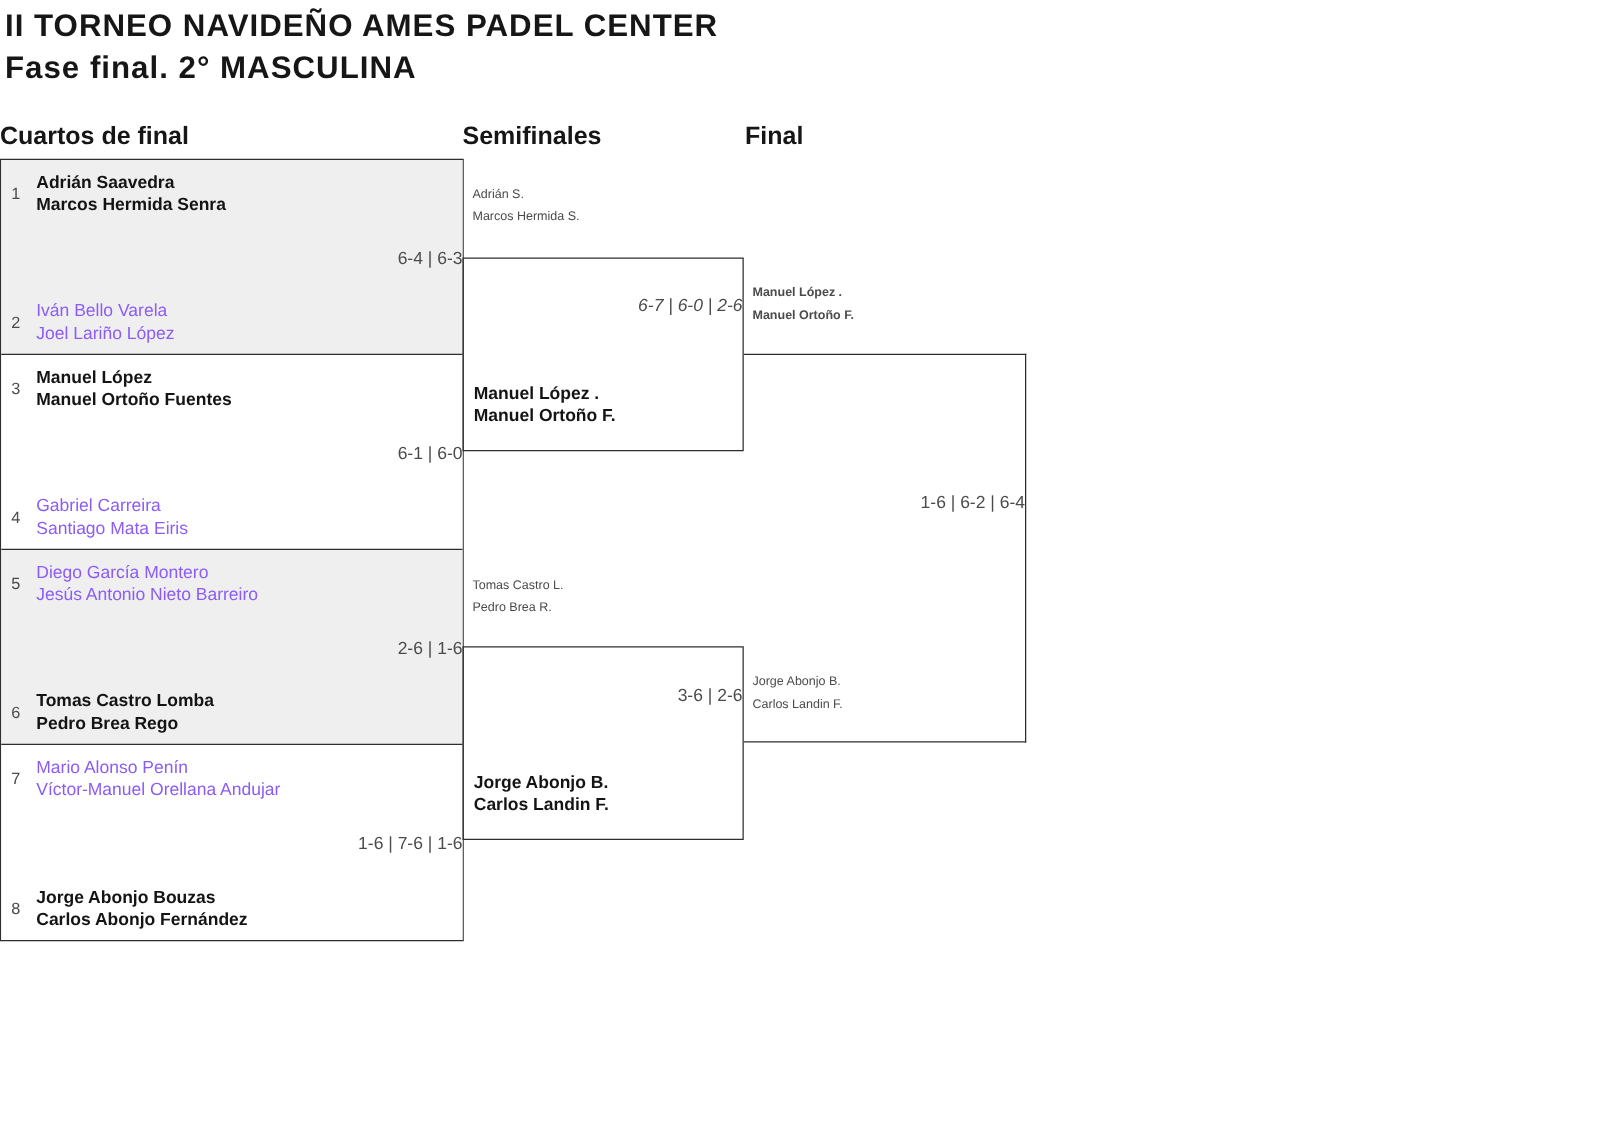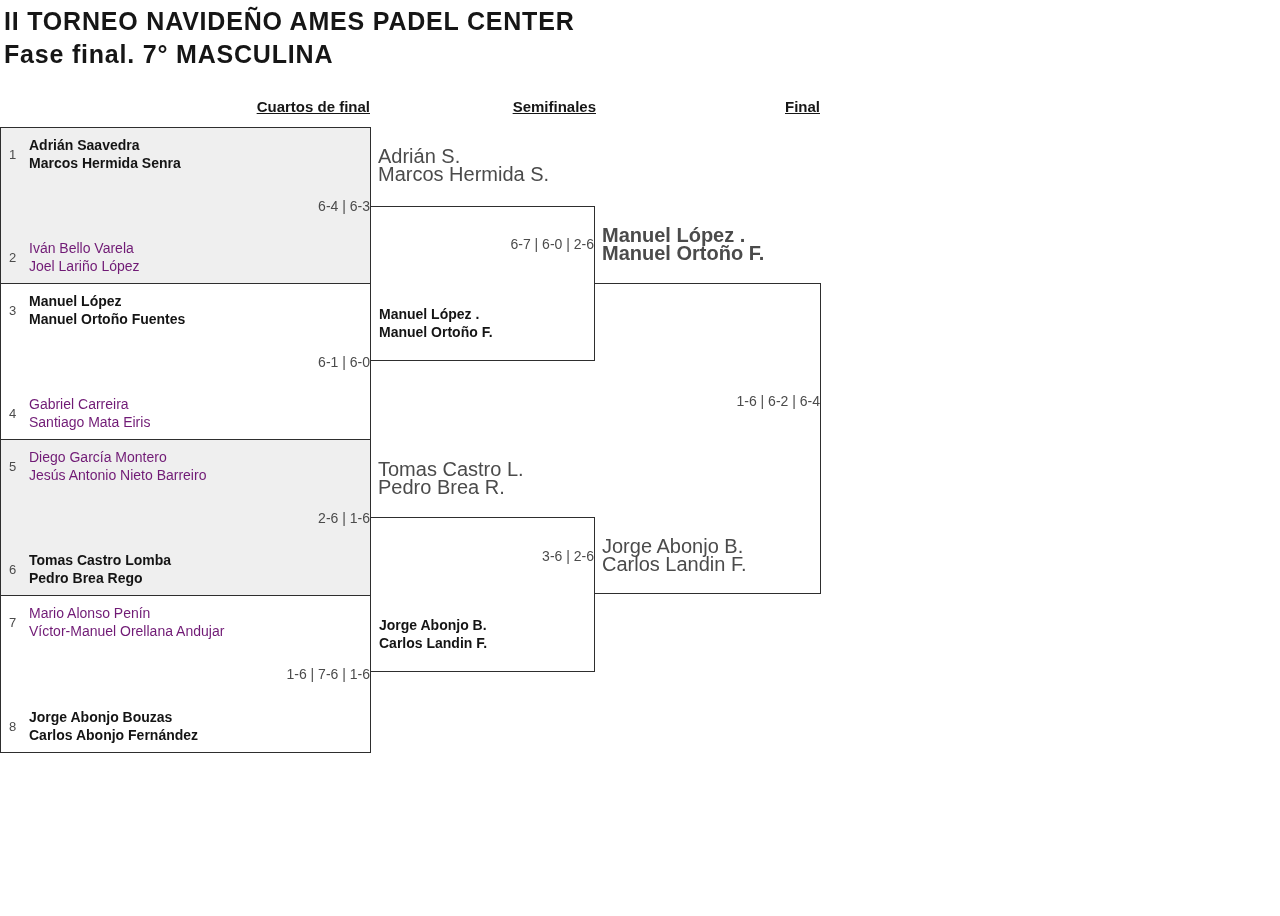--- a/index.html
+++ b/index.html
@@ -16,70 +16,70 @@
   .dot { position:absolute; border-radius:50%; }
   .dot.green-big   { left:35px; top:4px;  width:27px; height:27px; background:#7cb92c; }
   .dot.blue-small  { left:12px; top:11px; width:17px; height:17px; background:#2fa9e0; }
   .dot.orange-mid  { left:20px; top:26px; width:22px; height:22px; background:#e87917; }
   .dot.blue-big    { left:3px;  top:41px; width:23px; height:23px; background:#2fa9e0; }
   .dot.green-small { left:35px; top:45px; width:16px; height:16px; background:#7cb92c; }
   .wordmark { position:absolute; left:64px; top:-9px; font-size:56px; font-weight:700;
               letter-spacing:-3px; color:#7cb92c; }
 
   
-  .col-header { position:absolute; top:98px; font-size:15px; font-weight:700;
-                text-align:right; color:#161616;text-decoration:underline; }
+  .col-header { position:absolute; top:98px; font-size:20px; font-weight:700;
+                text-align:left; color:#161616; }
   #col-qf  { left:0;     width:370px; }
   #col-sf  { left:370px; width:226px; }
   #col-fin { left:596px; width:224px; }
 
   
   .qf-col { position:absolute; left:0; top:127px; width:371px; border:1px solid #2e2e2e; }
   .qf-box { height:156px; display:flex; flex-direction:column;
             justify-content:space-between; padding:8px 0; background:#fff; }
   .qf-box.alt { background:#efefef; }
   .qf-box:not(:last-child) { border-bottom:1px solid #2e2e2e; }
   .team-row { display:flex; padding-left:8px; }
   .seed { width:20px; flex:0 0 20px; font-size:13px; color:#4b4b4b;
           display:flex; align-items:center; }
-  .names { font-size:14px; line-height:18px; color:#701a75; }
+  .names { font-size:14px; line-height:18px; color:#8b5cf6; }
   .names .nl { display:block; white-space:nowrap; }
   .win { font-weight:700; color:#141414; }
   .score { text-align:right; font-size:14px; color:#4b4b4b; white-space:nowrap; }
 
   
-  .entry { position:absolute; font-size:20px; line-height:18px; color:#4b4b4b; }
+  .entry { position:absolute; font-size:10px; line-height:18px; color:#4b4b4b; }
   .entry .nl { display:block; white-space:nowrap; }
   .box { position:absolute; border:1px solid #2e2e2e; background:transparent; }
   .box .score { position:absolute; left:0; right:0; }
   .box .names { position:absolute; left:8px; }
 
   #sf1-entry { left:378px; top:147px; }
   #sf1-box   { left:370px; top:206px; width:225px; height:155px; }
-  #sf1-box .score { top:29px; }
+  #sf1-box .score { top:29px;font-style:italic; }
   #sf1-box .names { top:98px; }
 
   #sf2-entry { left:378px; top:460px; }
   #sf2-box   { left:370px; top:517px; width:225px; height:155px; }
   #sf2-box .score { top:30px;margin-left:12px; }
   #sf2-box .names { top:98px; }
 
   #fin1-entry { left:602px; top:226px; }
   #final-box  { left:595px; top:283px; width:226px; height:311px; border-left:none; }
   #final-box .score { top:109px; }
   #fin2-entry { left:602px; top:537px; }
 </style>
 </head>
 <body>
 
 <div class="page">
 
   <div class="title-block">
     <div>II TORNEO NAVIDEÑO AMES PADEL CENTER</div>
-    <div>Fase final. 7° MASCULINA</div>
+    <div>Fase final. 2° MASCULINA</div>
   </div>
 
   <div class="logo">
     <span class="dot green-big"></span>
     <span class="dot blue-small"></span>
     <span class="dot orange-mid"></span>
     <span class="dot blue-big"></span>
     <span class="dot green-small"></span>
     <span class="wordmark">xporty</span>
   </div>

